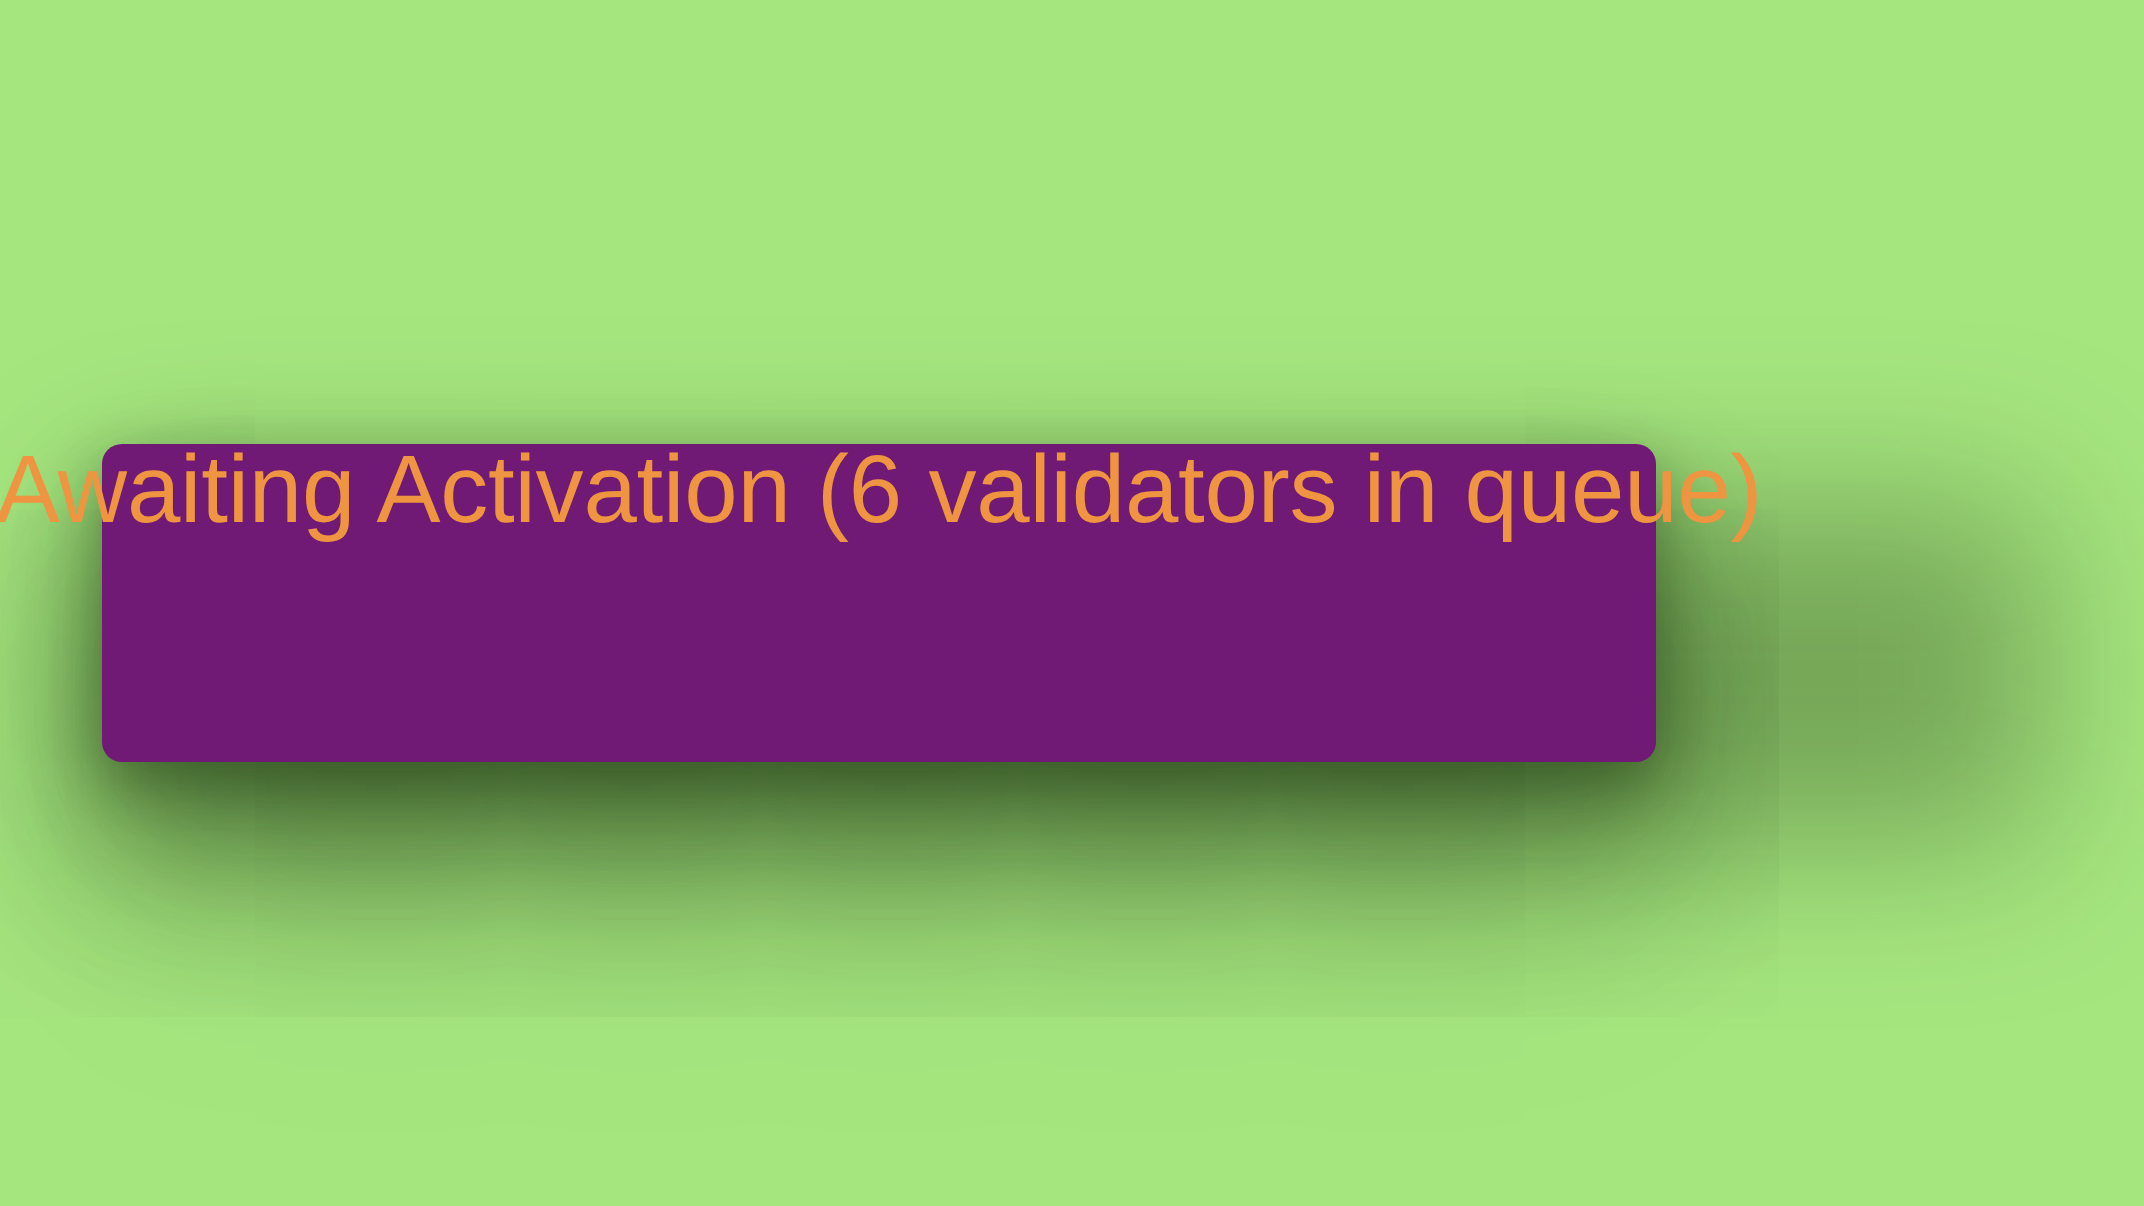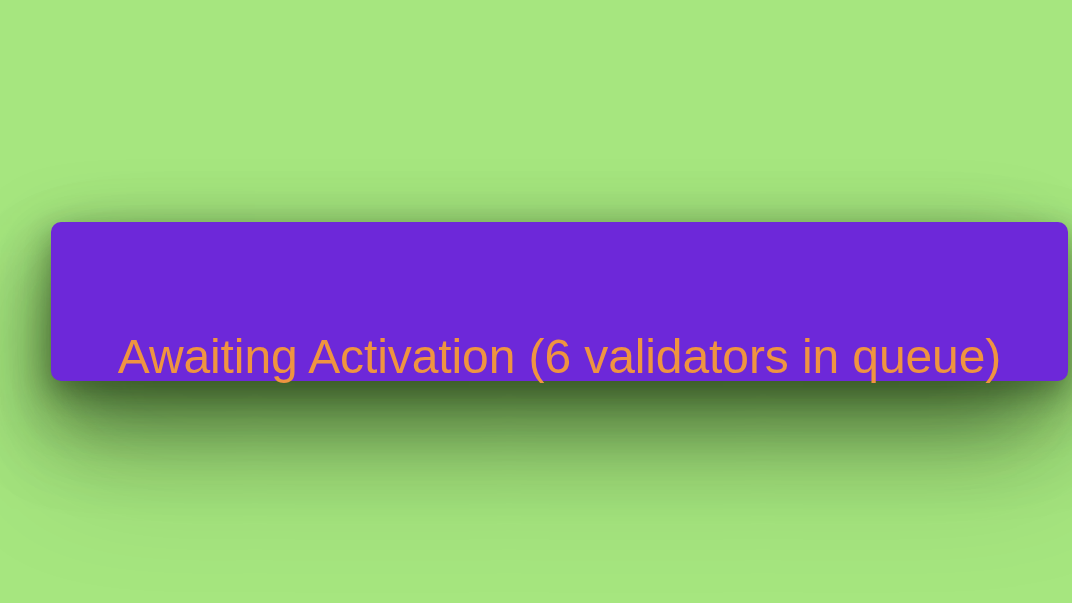--- a/index.html
+++ b/index.html
@@ -21,27 +21,27 @@
     width: 1072px;
     height: 603px;
     background: #a6e67f;
   }
 
   
   #status-card {
     position: absolute;
     left: 51px;
     top: 222px;
-    width: 1017px;
+    width: 777px;
     height: 159px;
     box-sizing: border-box;
-    background: #6d28d9;
+    background: #701a75;
     border-radius: 10px;
     display: flex;
-    align-items: flex-end;
+    align-items: flex-start;
     justify-content: center;
     
     box-shadow:
       0 10px 26px rgba(20, 40, 10, 0.30),
       0 26px 52px rgba(20, 40, 10, 0.26),
       0 48px 92px rgba(20, 40, 10, 0.22),
       0 80px 140px rgba(20, 40, 10, 0.16);
     z-index: 2;
   }
 

